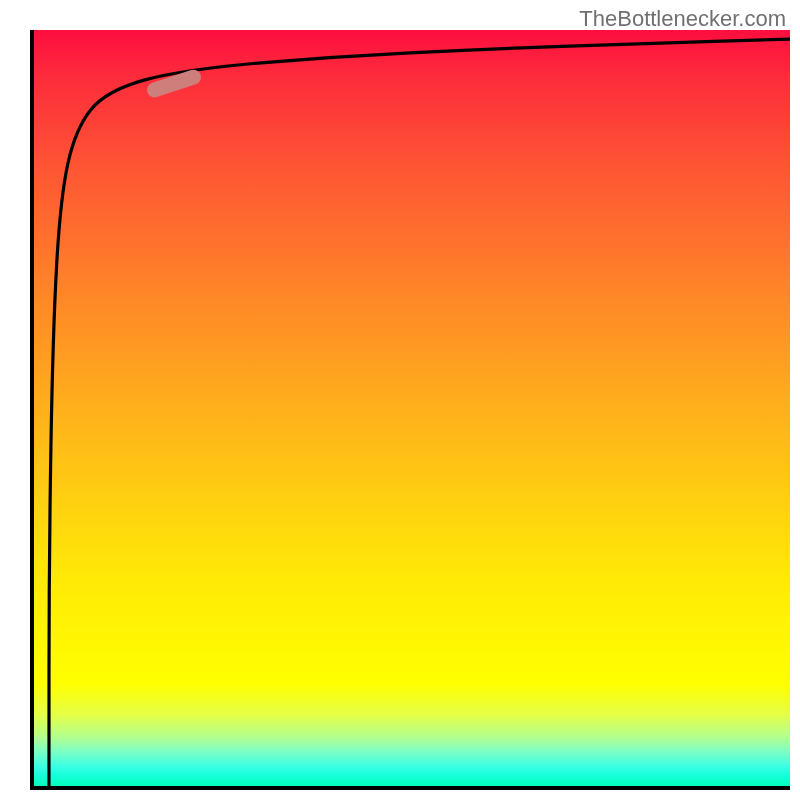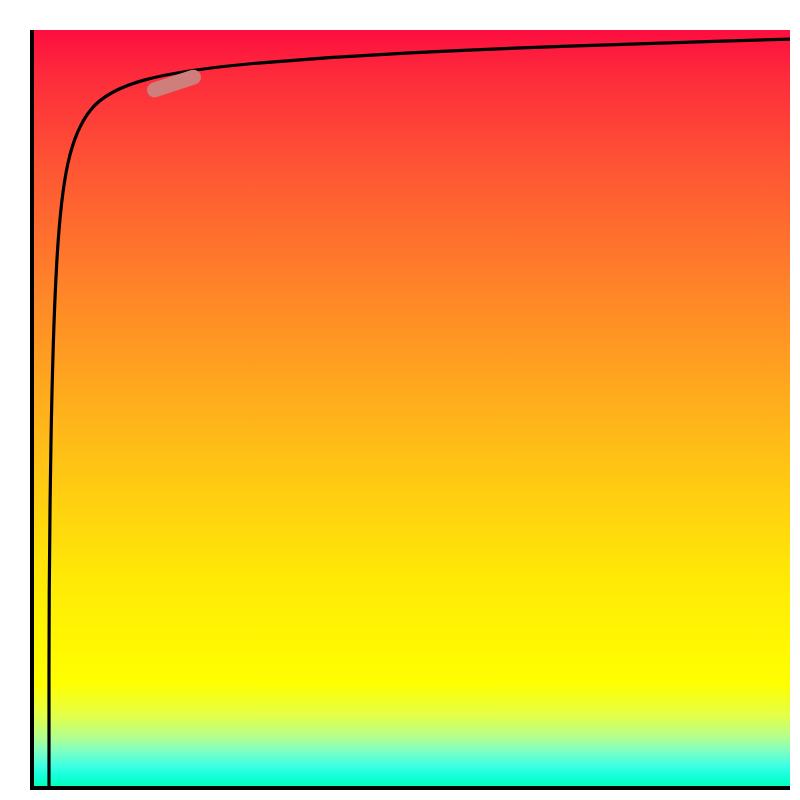--- a/index.html
+++ b/index.html
@@ -92,20 +92,21 @@
     background: #cf7f7b;
     border-radius: 10px;
     z-index: 6;
     transform-origin: center center;
   }
 </style>
 </head>
 <body>
 
 <div class="container">
+  <div class="watermark">TheBottlenecker.com</div>
 
   <div class="plot-outer">
     <div class="gradient-fill"></div>
 
     <div class="axis-left"></div>
     <div class="axis-bottom"></div>
 
     <svg class="curve" viewBox="0 0 760 760" preserveAspectRatio="none">
       <path id="curve-path" fill="none" stroke="#000" stroke-width="3.2" stroke-linejoin="round" stroke-linecap="round" d="M 19.00 756.20 Q 19.00 756.20 19.00 644.10 Q 19.00 532.00 20.90 418.00 Q 22.80 304.00 26.60 235.60 Q 30.40 167.20 38.00 133.00 Q 45.60 98.80 60.80 79.80 Q 76.00 60.80 114.00 50.16 Q 152.00 39.52 228.00 33.06 Q 304.00 26.60 380.00 22.80 Q 456.00 19.00 532.00 16.34 Q 608.00 13.68 684.00 11.40 L 760.00 9.12"></path>
     </svg>

